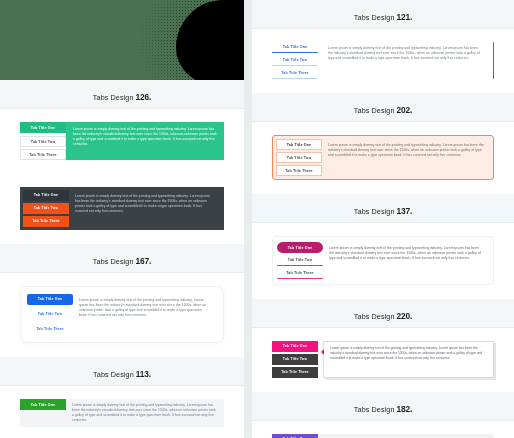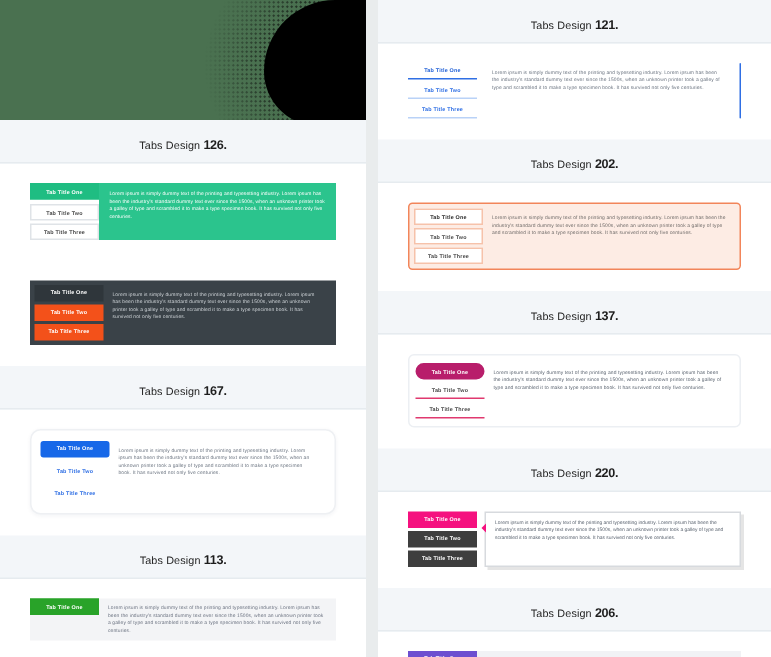--- a/index.html
+++ b/index.html
@@ -303,21 +303,21 @@
           <div class="panelbox">
             <div class="caret"></div>
             <p>Lorem ipsum is simply dummy text of the printing and typesetting industry. Lorem ipsum has been the industry's standard dummy text ever since the 1500s, when an unknown printer took a galley of type and scrambled it to make a type specimen book. It has survived not only five centuries.</p>
           </div>
         </div>
       </div>
     </div>
 
     <div class="block d125">
       <div class="hdr">
-        <span class="hdr-txt"><span>Tabs Design </span><span class="hdr-num">206.</span></span>
+        <span class="hdr-txt"><span>Tabs Design </span><span class="hdr-num">182.</span></span>
       </div>
       <div class="body">
         <div class="shell">
           <div class="tabcol">
             <div class="tab on">Tab Title One</div>
 
           </div>
           <div class="content"></div>
         </div>
       </div>

